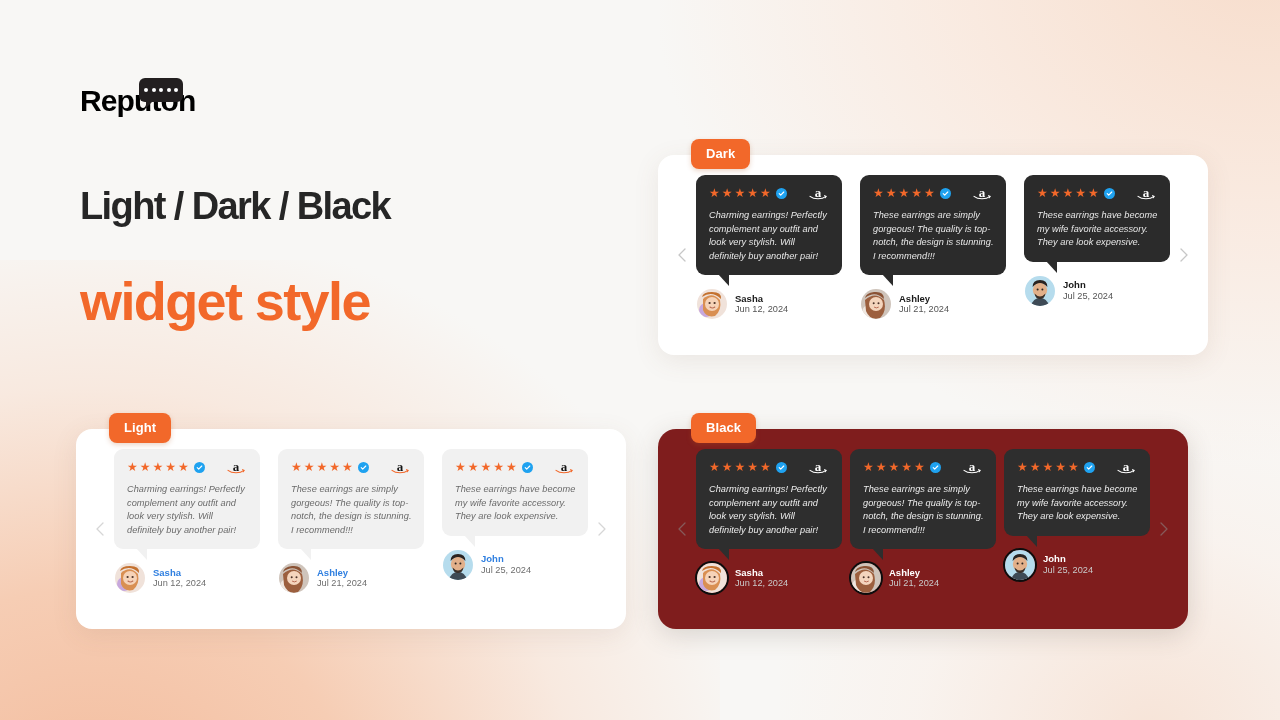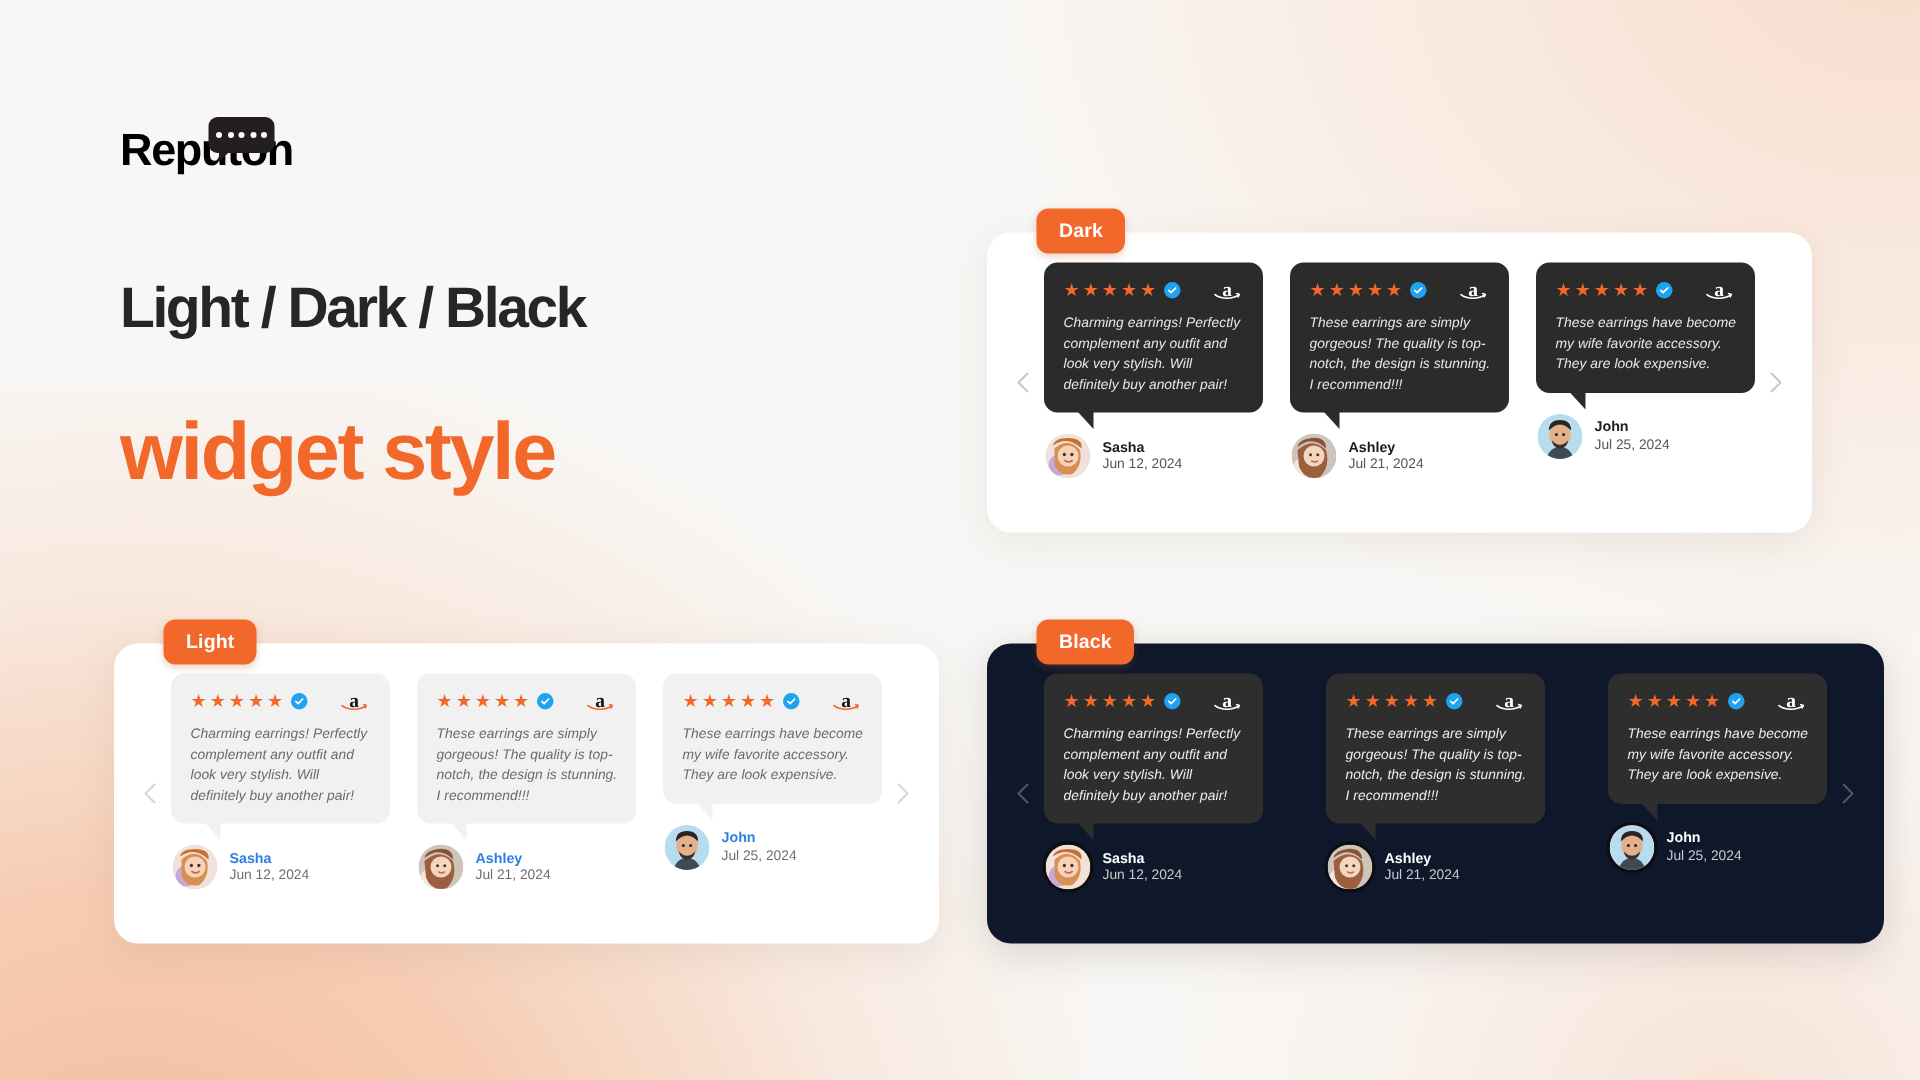--- a/index.html
+++ b/index.html
@@ -58,22 +58,22 @@
     position:absolute; top:-16px; left:33px;
     background:#f2682a; color:#fff; font-size:13px; font-weight:700;
     padding:7px 15px 8px; border-radius:8px; letter-spacing:0.1px; z-index:5;
     box-shadow:0 2px 5px rgba(180,90,40,0.25);
   }
 
   .w-dark{ left:658px; top:155px; width:550px; height:200px; background:#ffffff;
            box-shadow:0 6px 26px rgba(120,90,70,0.10);padding-left:28px; }
   .w-light{ left:76px; top:429px; width:550px; height:200px; background:#ffffff;
             box-shadow:0 6px 26px rgba(120,90,70,0.10); }
-  .w-black{ left:658px; top:429px; width:598px; height:200px; background:#0f172a;
-            box-shadow:0 6px 26px rgba(80,60,50,0.18); }
+  .w-black{ left:658px; top:429px; width:530px; height:200px; background:#7f1d1d;
+            box-shadow:0 6px 26px rgba(80,60,50,0.18);border-radius:18px; }
 
   .track{
     position:absolute; left:38px; right:38px; top:20px; bottom:16px;
     display:flex; justify-content:space-between;
   }
   .slide{ width:146px; position:relative; }
 
   .bubble{
     border-radius:9px; padding:11px 12px 12px 13px; position:relative;
   }

